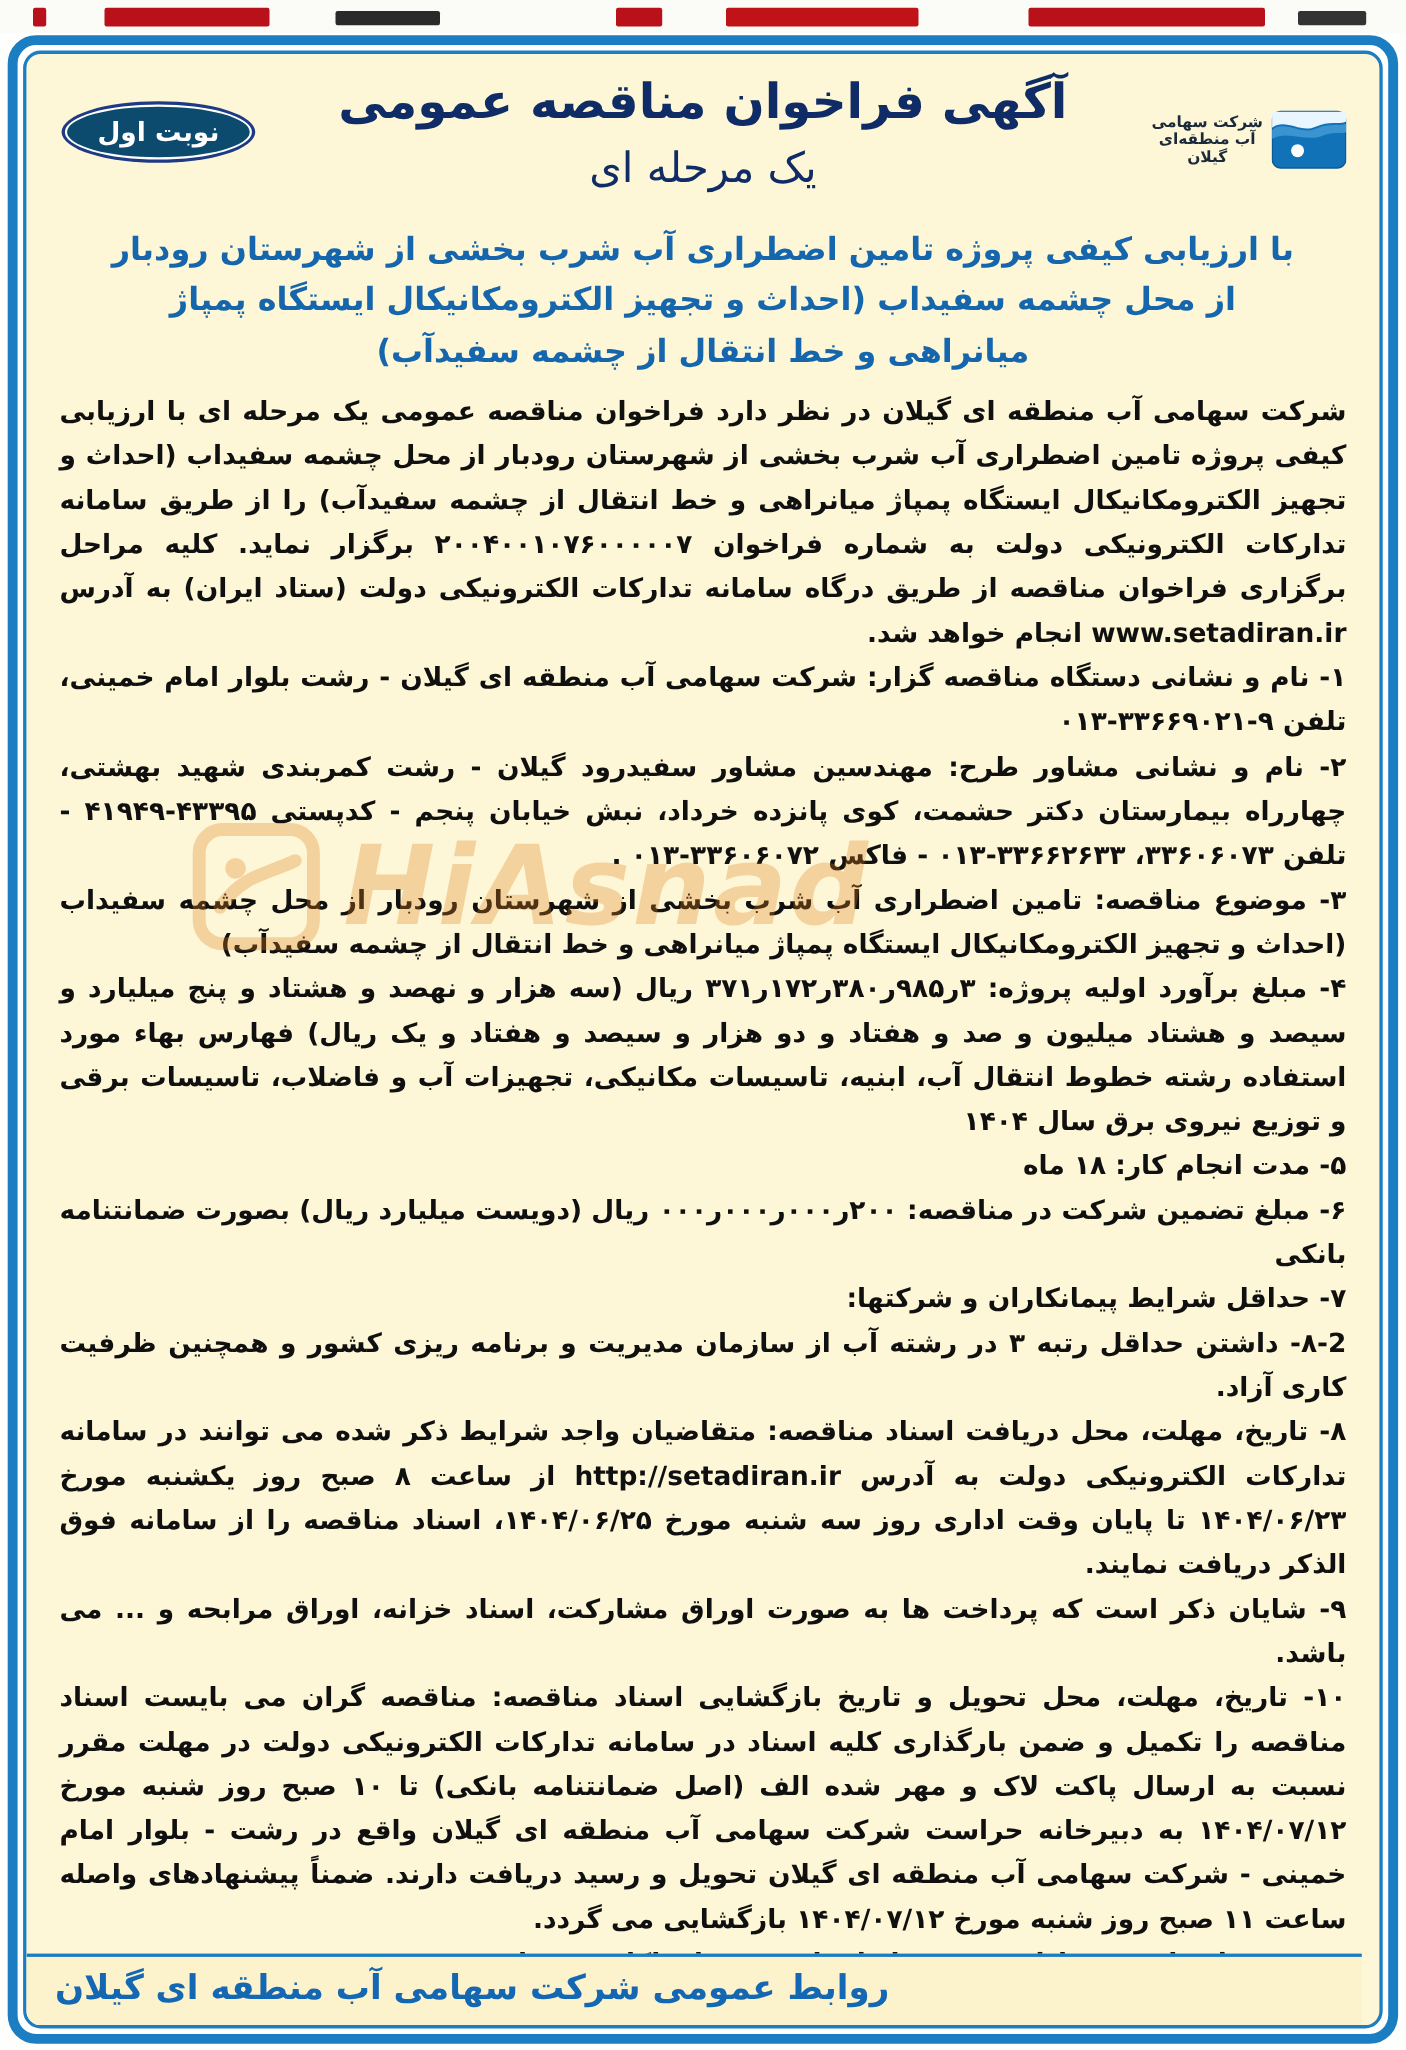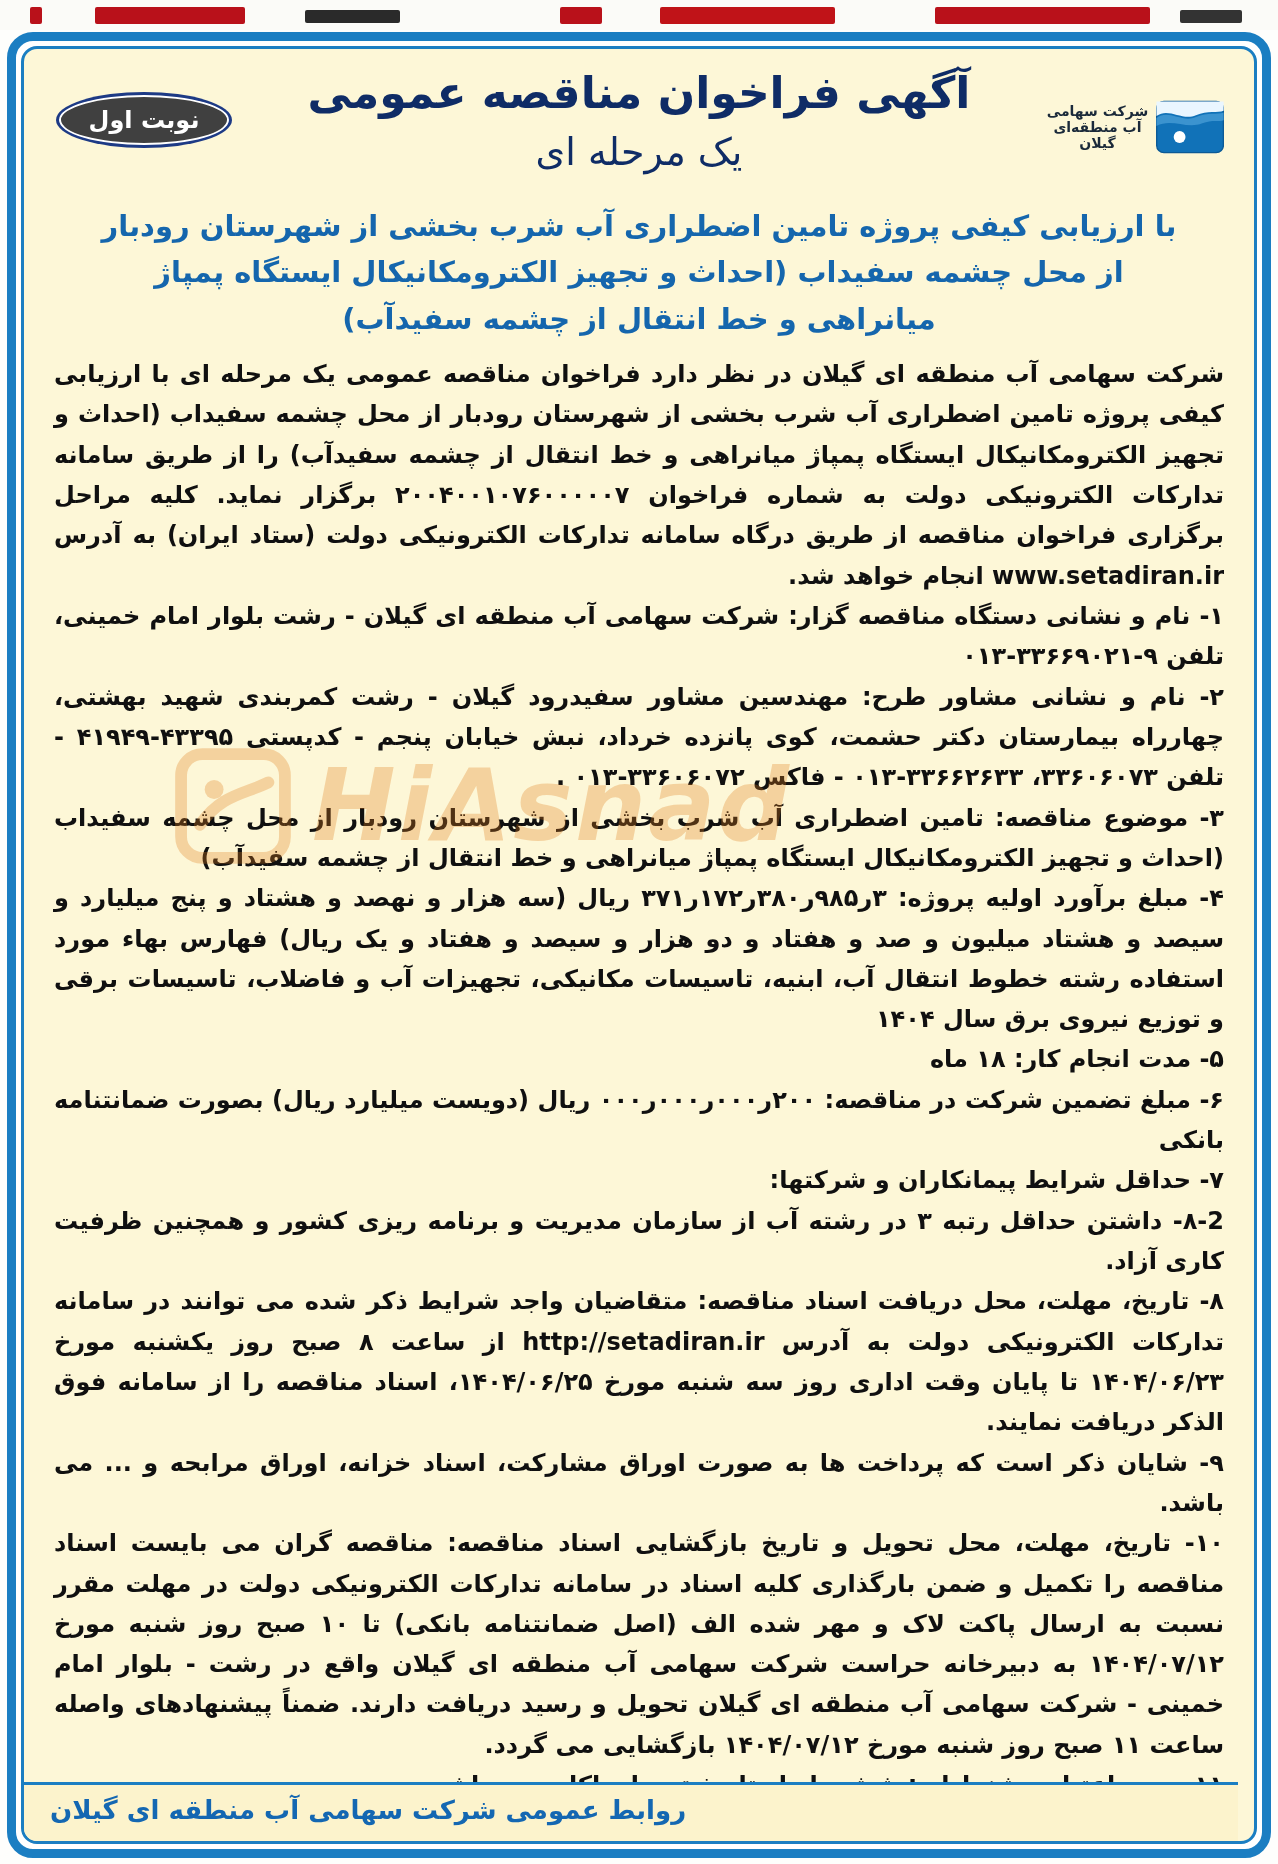--- a/index.html
+++ b/index.html
@@ -39,21 +39,21 @@
     overflow:hidden;
   }
 
   
   .ad-header { display:grid; grid-template-columns:180px 1fr 180px; align-items:start; }
   .logo-wrap { display:flex; flex-direction:row; align-items:center; gap:5px; padding-top:4px; }
   .logo-mark { width:150px; height:116px; }
   .logo-caption { font-size:14px; font-weight:bold; color:#1b2a3a; text-align:center; }
   .badge {
     justify-self:center; margin-top:30px;
-    background:#404040; color:#ffffff;
+    background:#0c4a6e; color:#ffffff;
     border:2px solid #ffffff; box-shadow:0 0 0 3px #1d3a85;
     border-radius:50%;
     padding:9px 28px;
     font-size:24px; font-weight:bold; white-space:nowrap;
   }
   .titles { text-align:center; padding-top:2px; }
   .title-1 { margin:0; font-size:44px; font-weight:bold; color:#0f2c66; }
   .title-2 { margin:12px 0 0 0; font-size:38px; font-weight:normal; color:#0f2c66; }
 
   .subtitle {
@@ -69,21 +69,21 @@
     text-align:justify;
     color:#101010;
   }
   .body-text p { margin:0; }
 
   .ad-footer {
     position:absolute; left:0; right:16px; bottom:0;
     border-top:3px solid #1b7ec2;
     background:#fcf3cc;
     padding:10px 26px 16px 26px;
-    font-size:26px; font-weight:bold; color:#1467b2;
+    font-size:31px; font-weight:bold; color:#1467b2;
     text-align:left;
   }
 
   
   .watermark {
     position:absolute; top:698px; left:150px;
     direction:ltr;
     display:flex; align-items:flex-start; gap:20px;
     opacity:0.30; pointer-events:none;
   }

